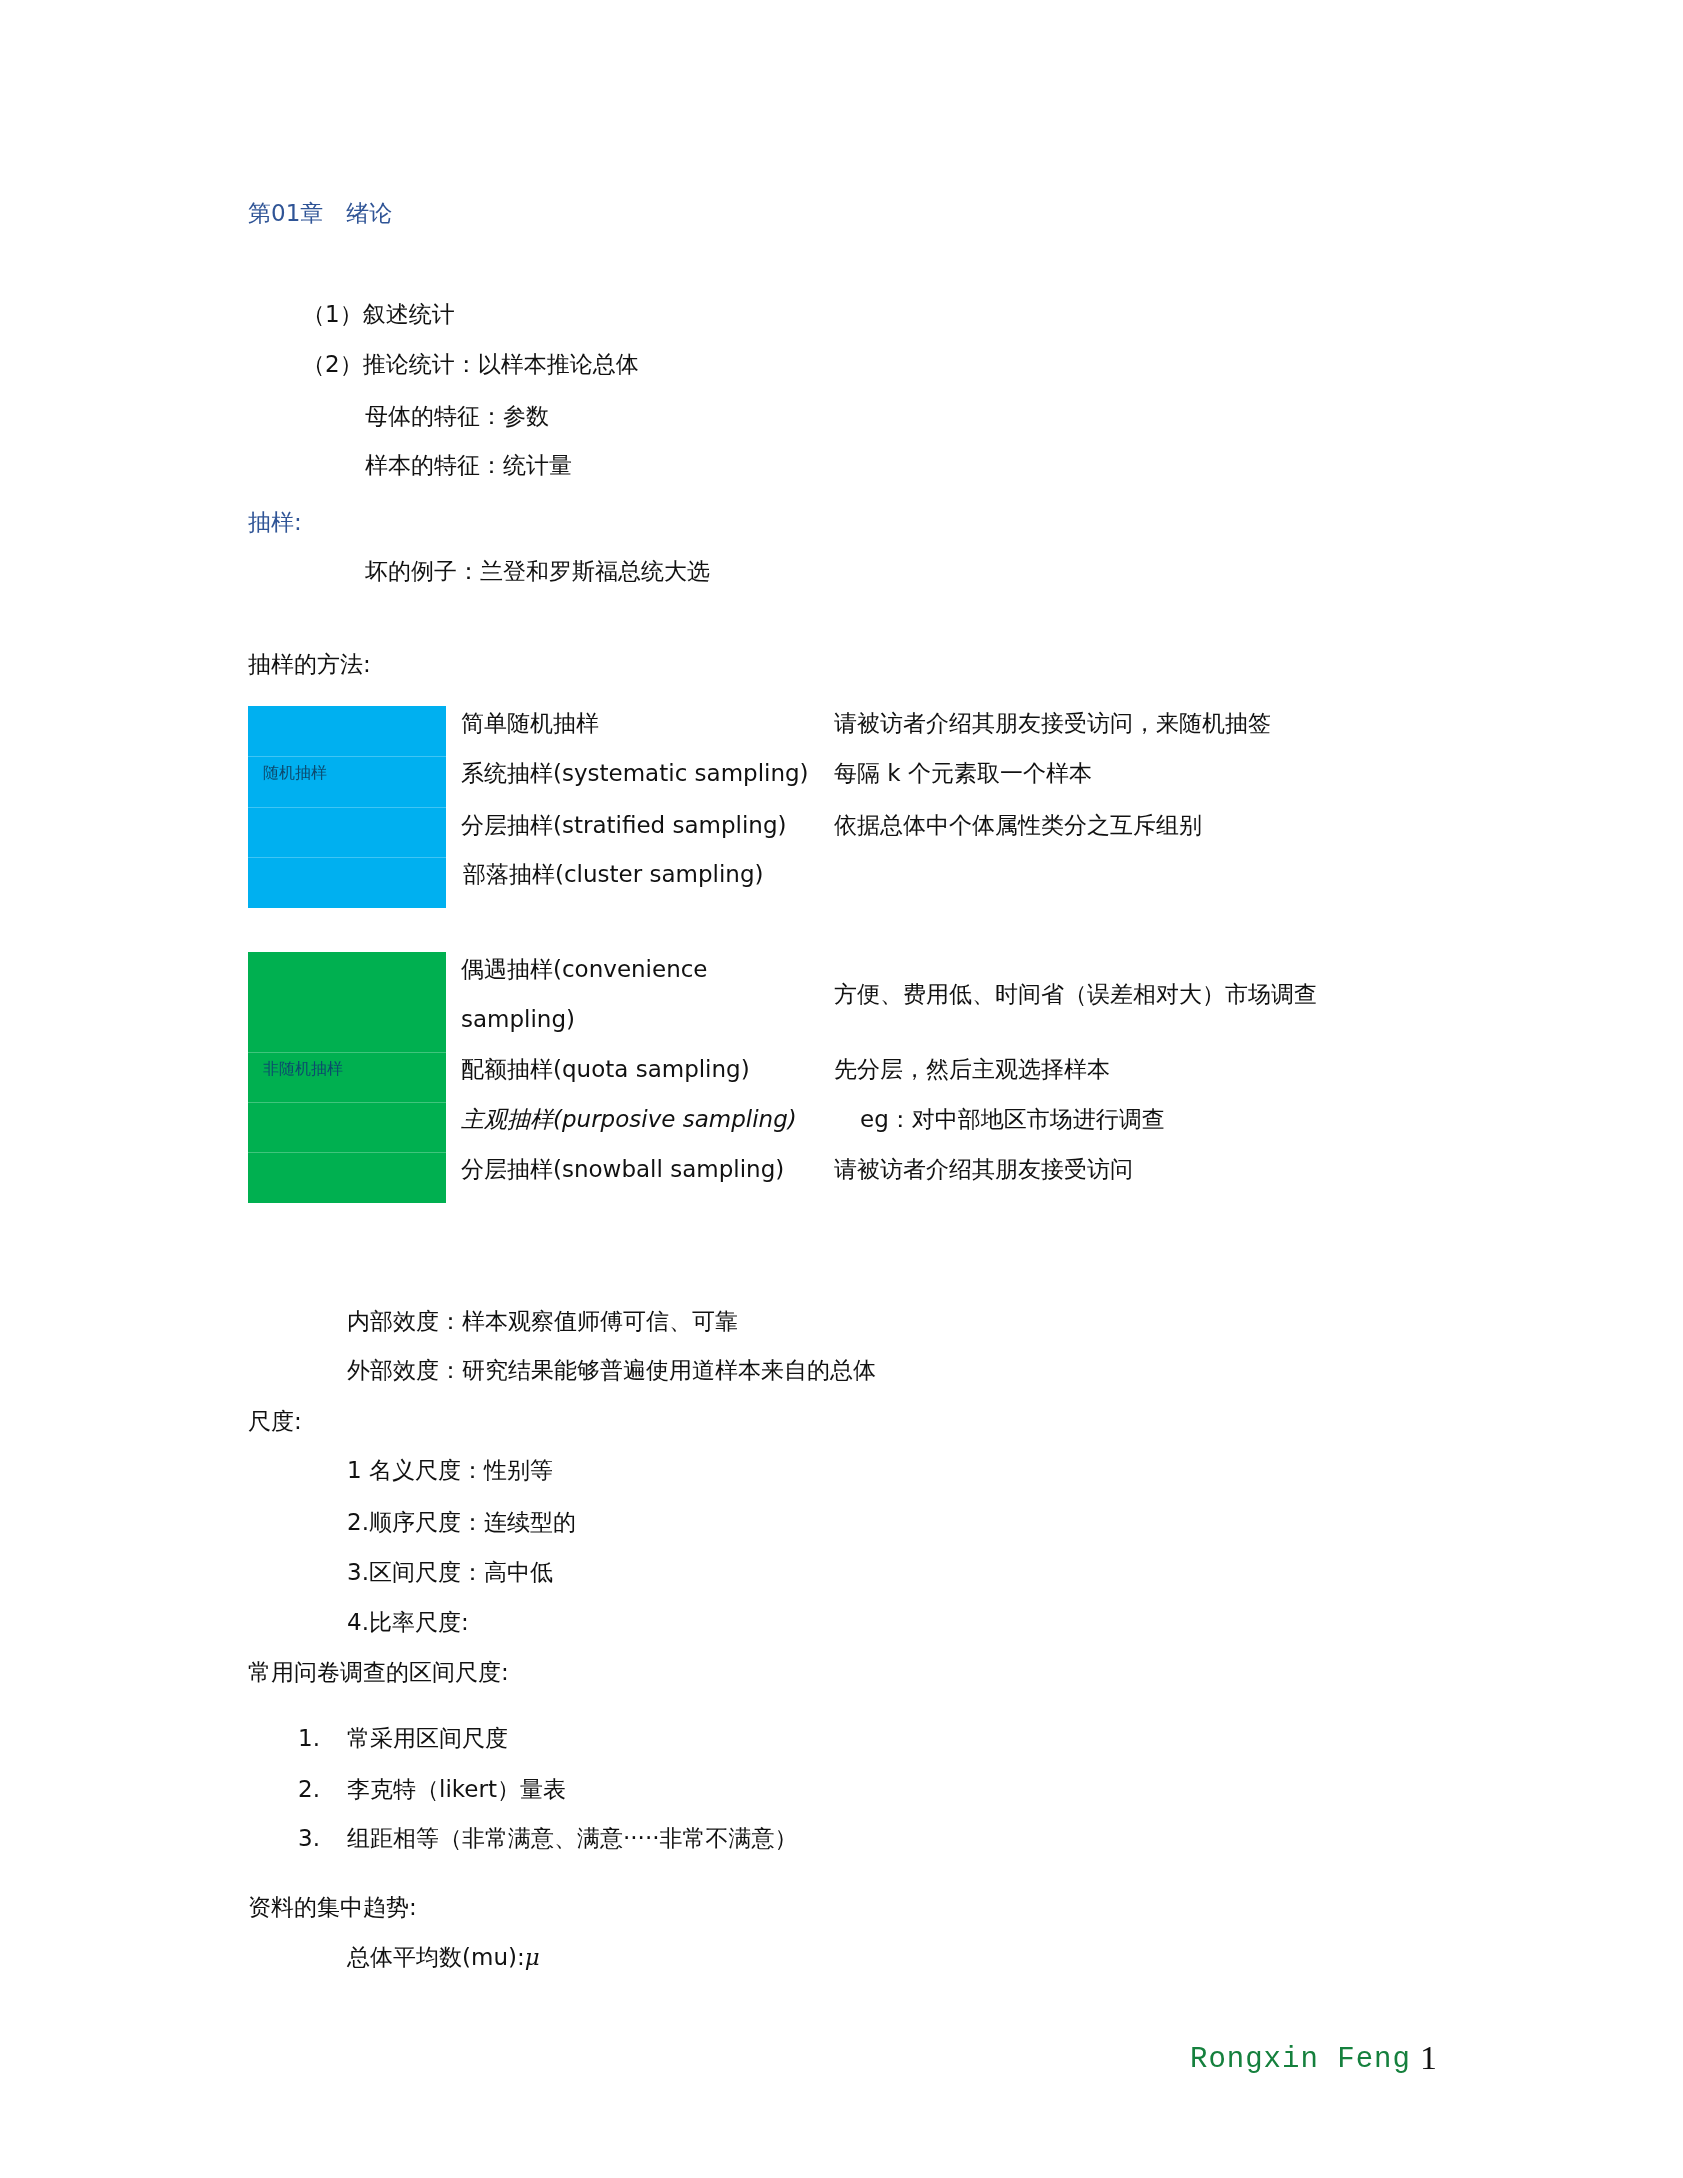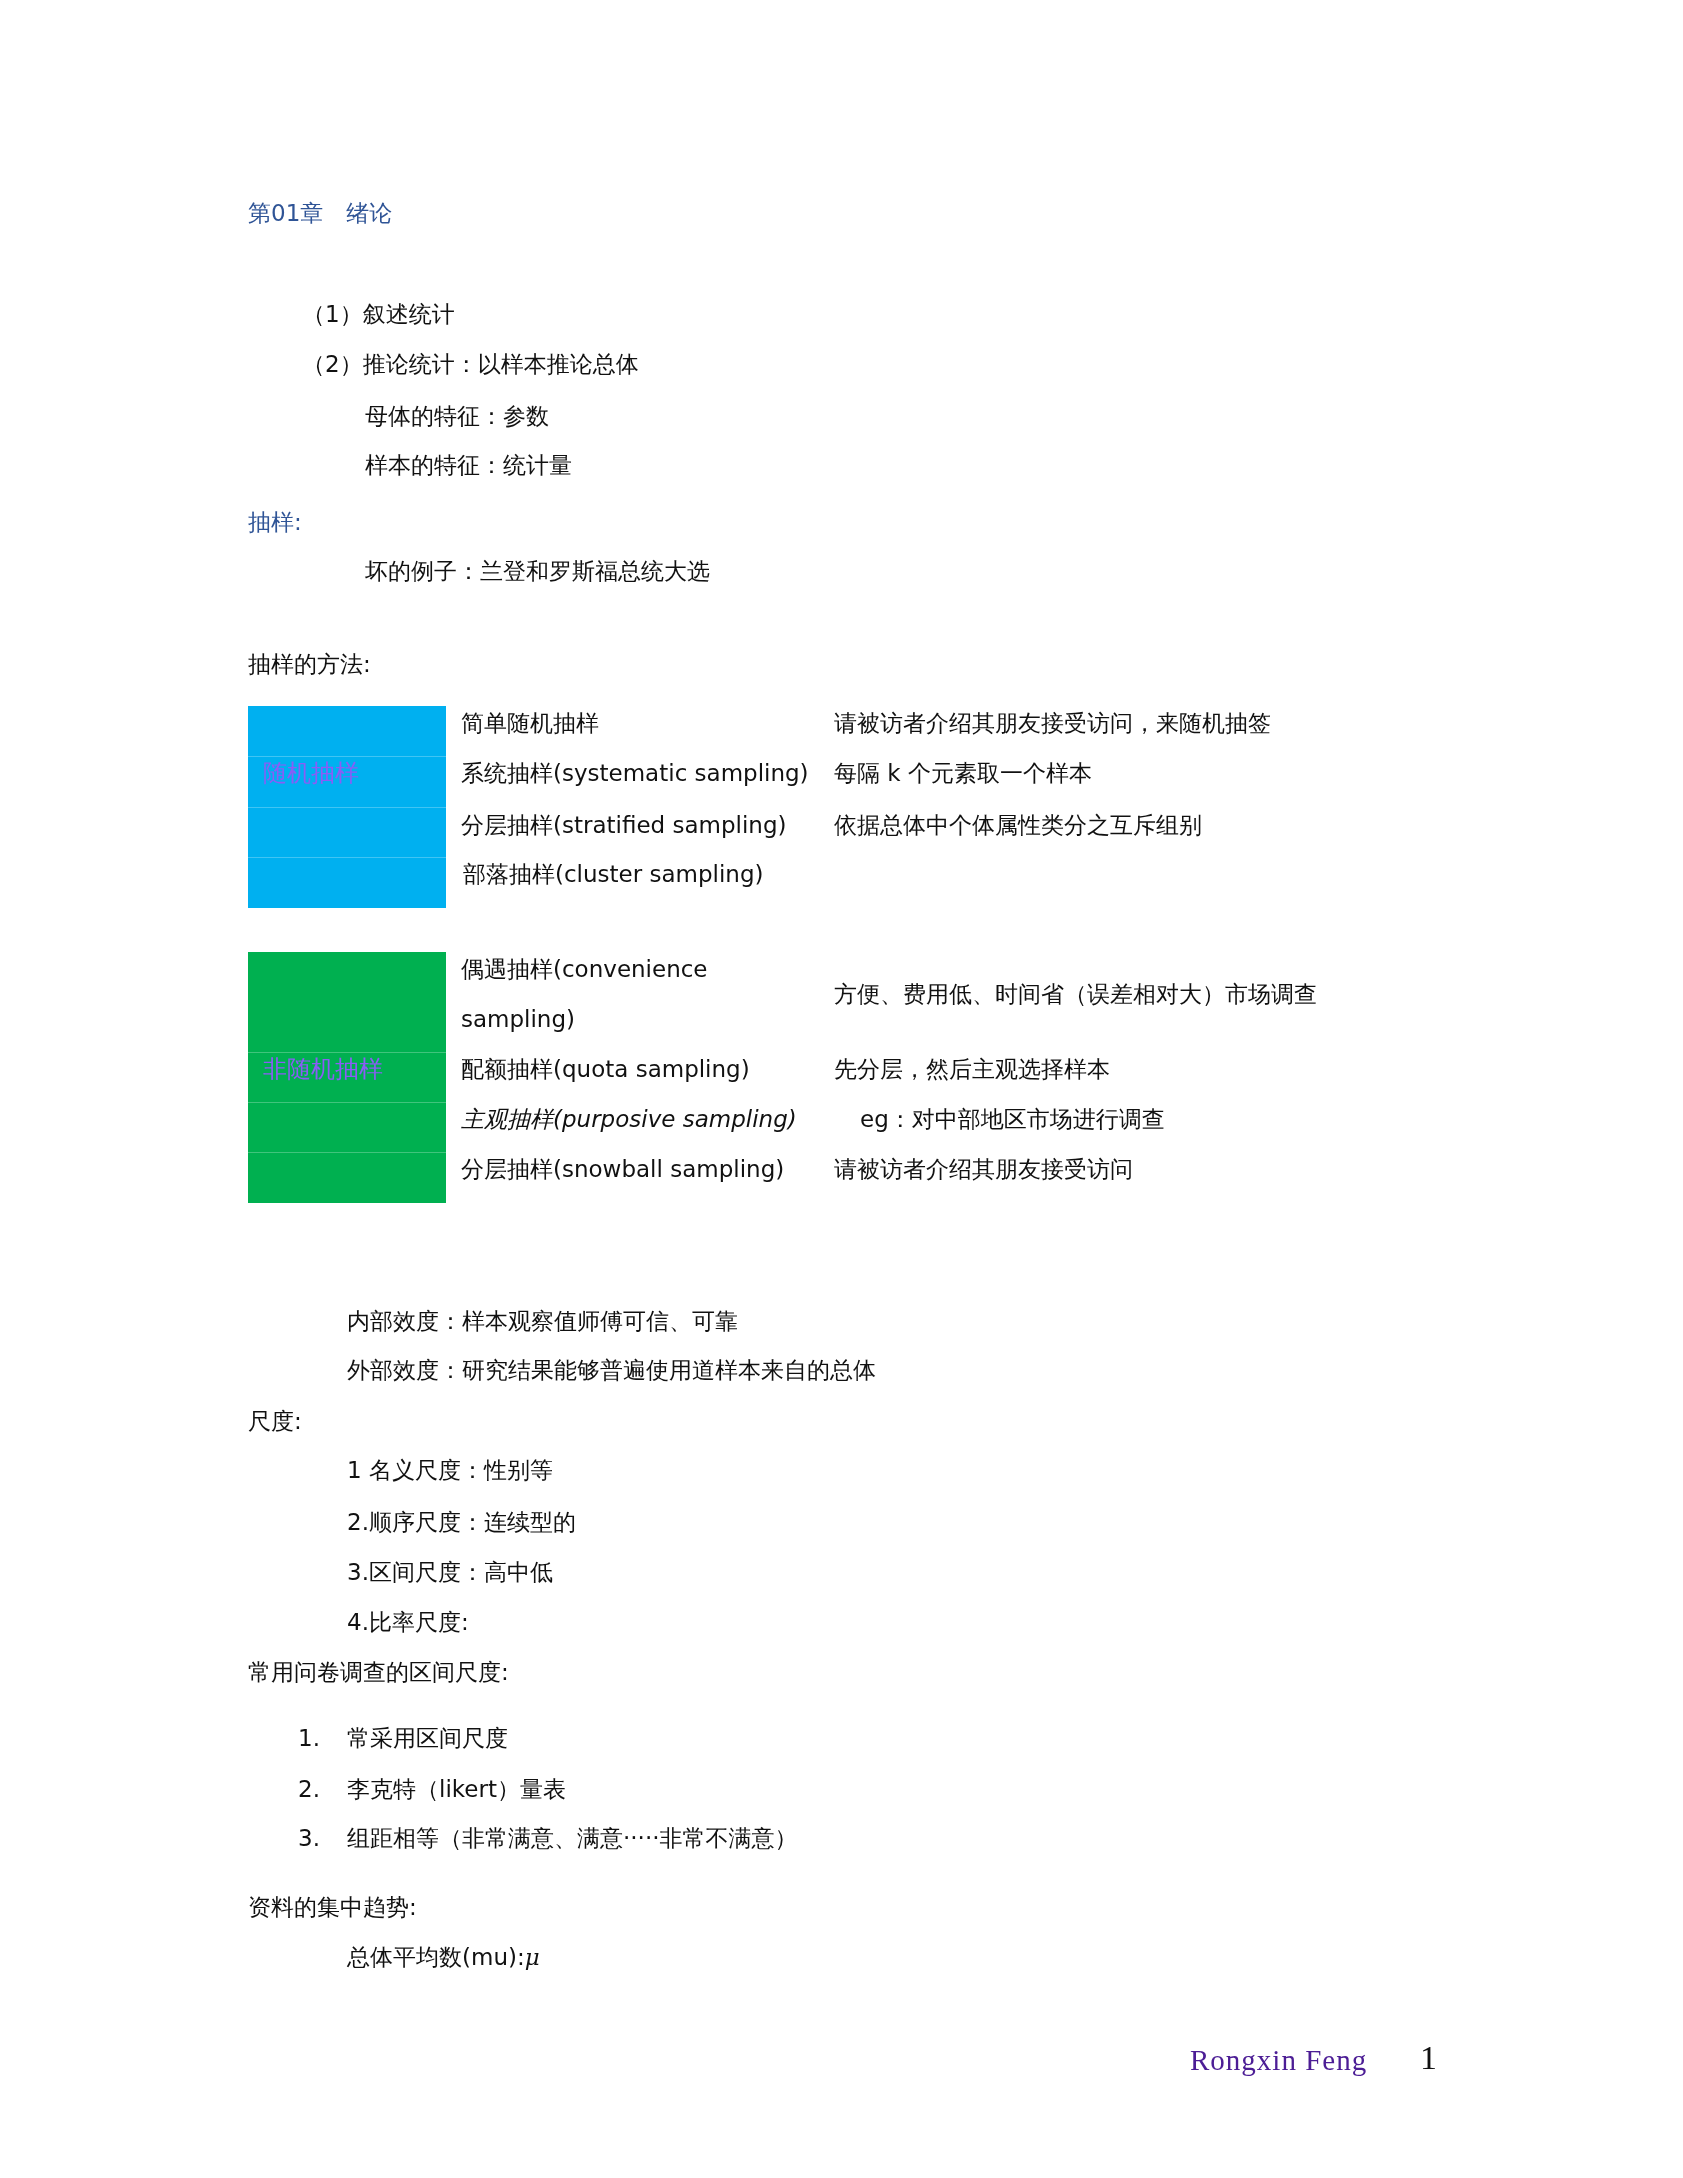--- a/index.html
+++ b/index.html
@@ -3,22 +3,22 @@
   <meta charset="utf-8">
   <style>
     html, body { margin: 0; padding: 0; background: #ffffff; }
     body { width: 1683px; height: 2178px; position: relative; overflow: hidden;
            font-family: "DejaVu Sans", "Liberation Sans", sans-serif; color: #111111; }
     .page { position: absolute; left: 0; top: 0; width: 1683px; height: 2178px; background: #fff; }
     .line { position: absolute; font-size: 23px; line-height: 30px; height: 30px; white-space: nowrap; transform: translateY(-15px); }
     .heading { color: #2F5496; }
     .block { position: absolute; }
     .block .sep { position: absolute; left: 0; right: 0; height: 1px; background: rgba(255,255,255,0.25); }
-    .block-label { position: absolute; font-size: 24px; line-height: 30px; white-space: nowrap; transform: translateY(-15px); color: #8b5cf6; }
-    .footer-name { position: absolute; font-family: Liberation Serif, serif; font-size: 29px; letter-spacing: 1px; line-height: 36px; transform: translateY(-18px); color: #4c1d95; }
+    .block-label { position: absolute; font-size: 16px; line-height: 30px; white-space: nowrap; transform: translateY(-15px); color: #0c4a6e; }
+    .footer-name { position: absolute; font-family: Liberation Mono, monospace; font-size: 29px; letter-spacing: 1px; line-height: 36px; transform: translateY(-18px); color: #15803d; }
     .footer-page { position: absolute; font-family: "Liberation Serif", "DejaVu Serif", serif; font-size: 34px; line-height: 40px; transform: translateY(-20px); color: #111; }
     .mu { font-family: "DejaVu Serif", "Liberation Serif", serif; font-style: italic; }
   </style>
 </head>
 <body>
 
 <div class="page">
 
   <div class="line heading" style="left:248px; top:213px;">第01章　绪论</div>
 

